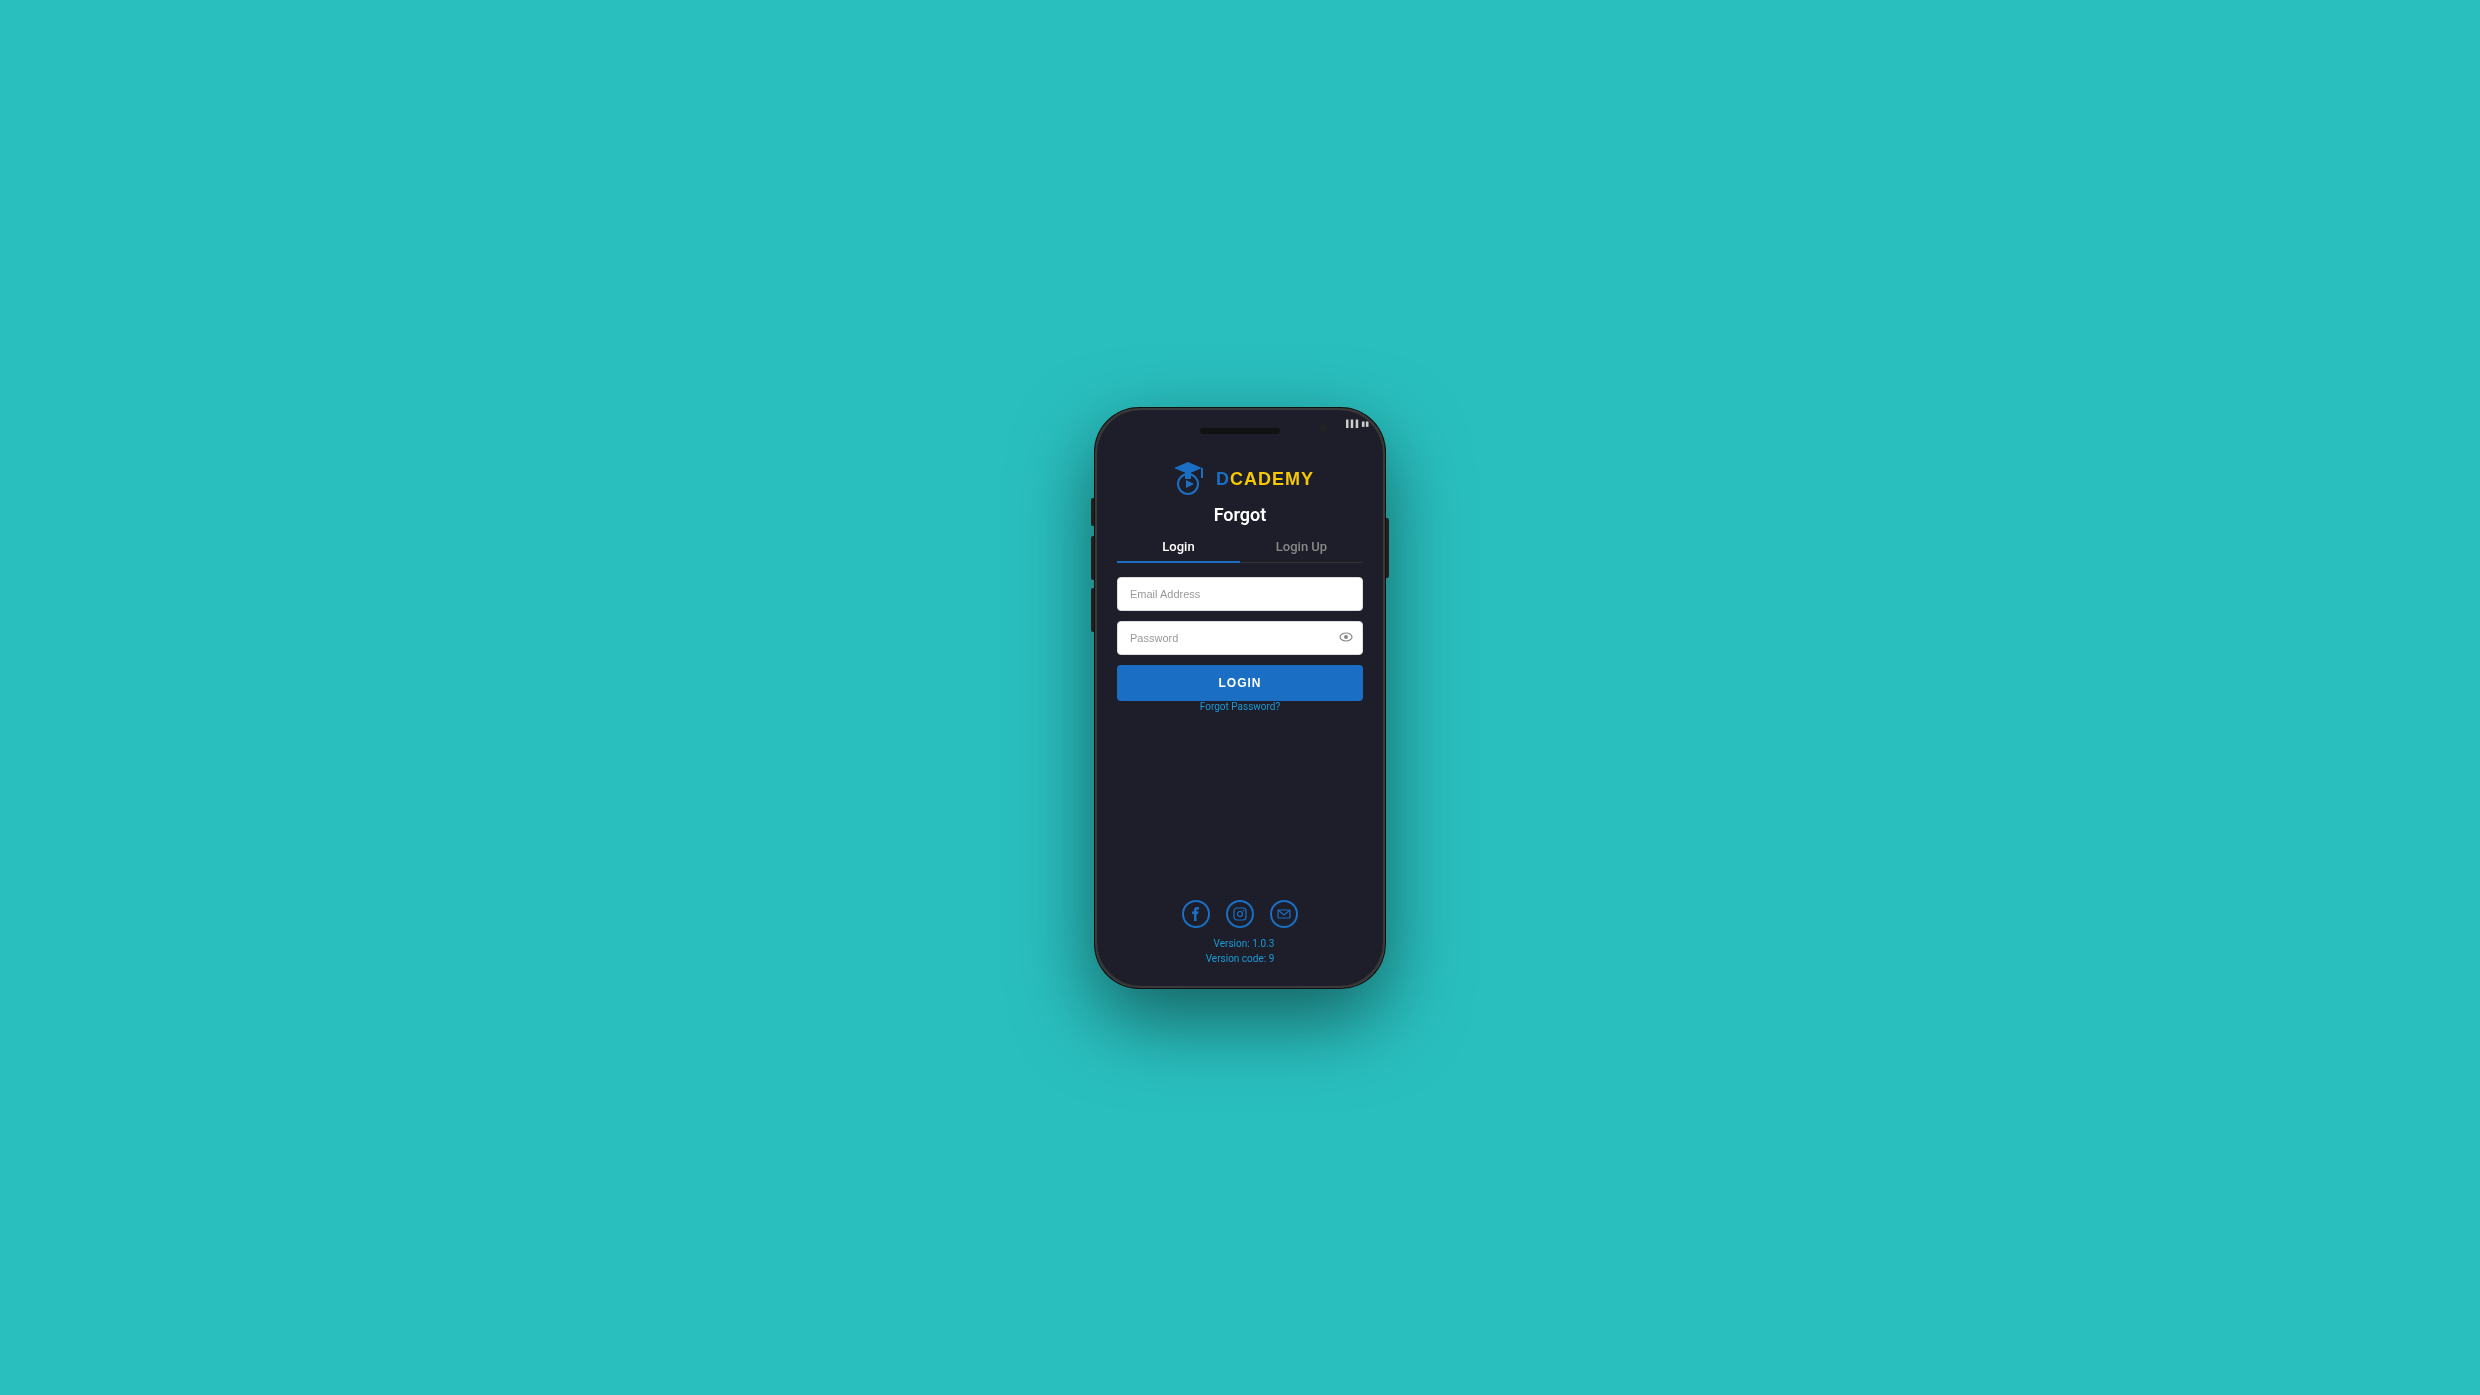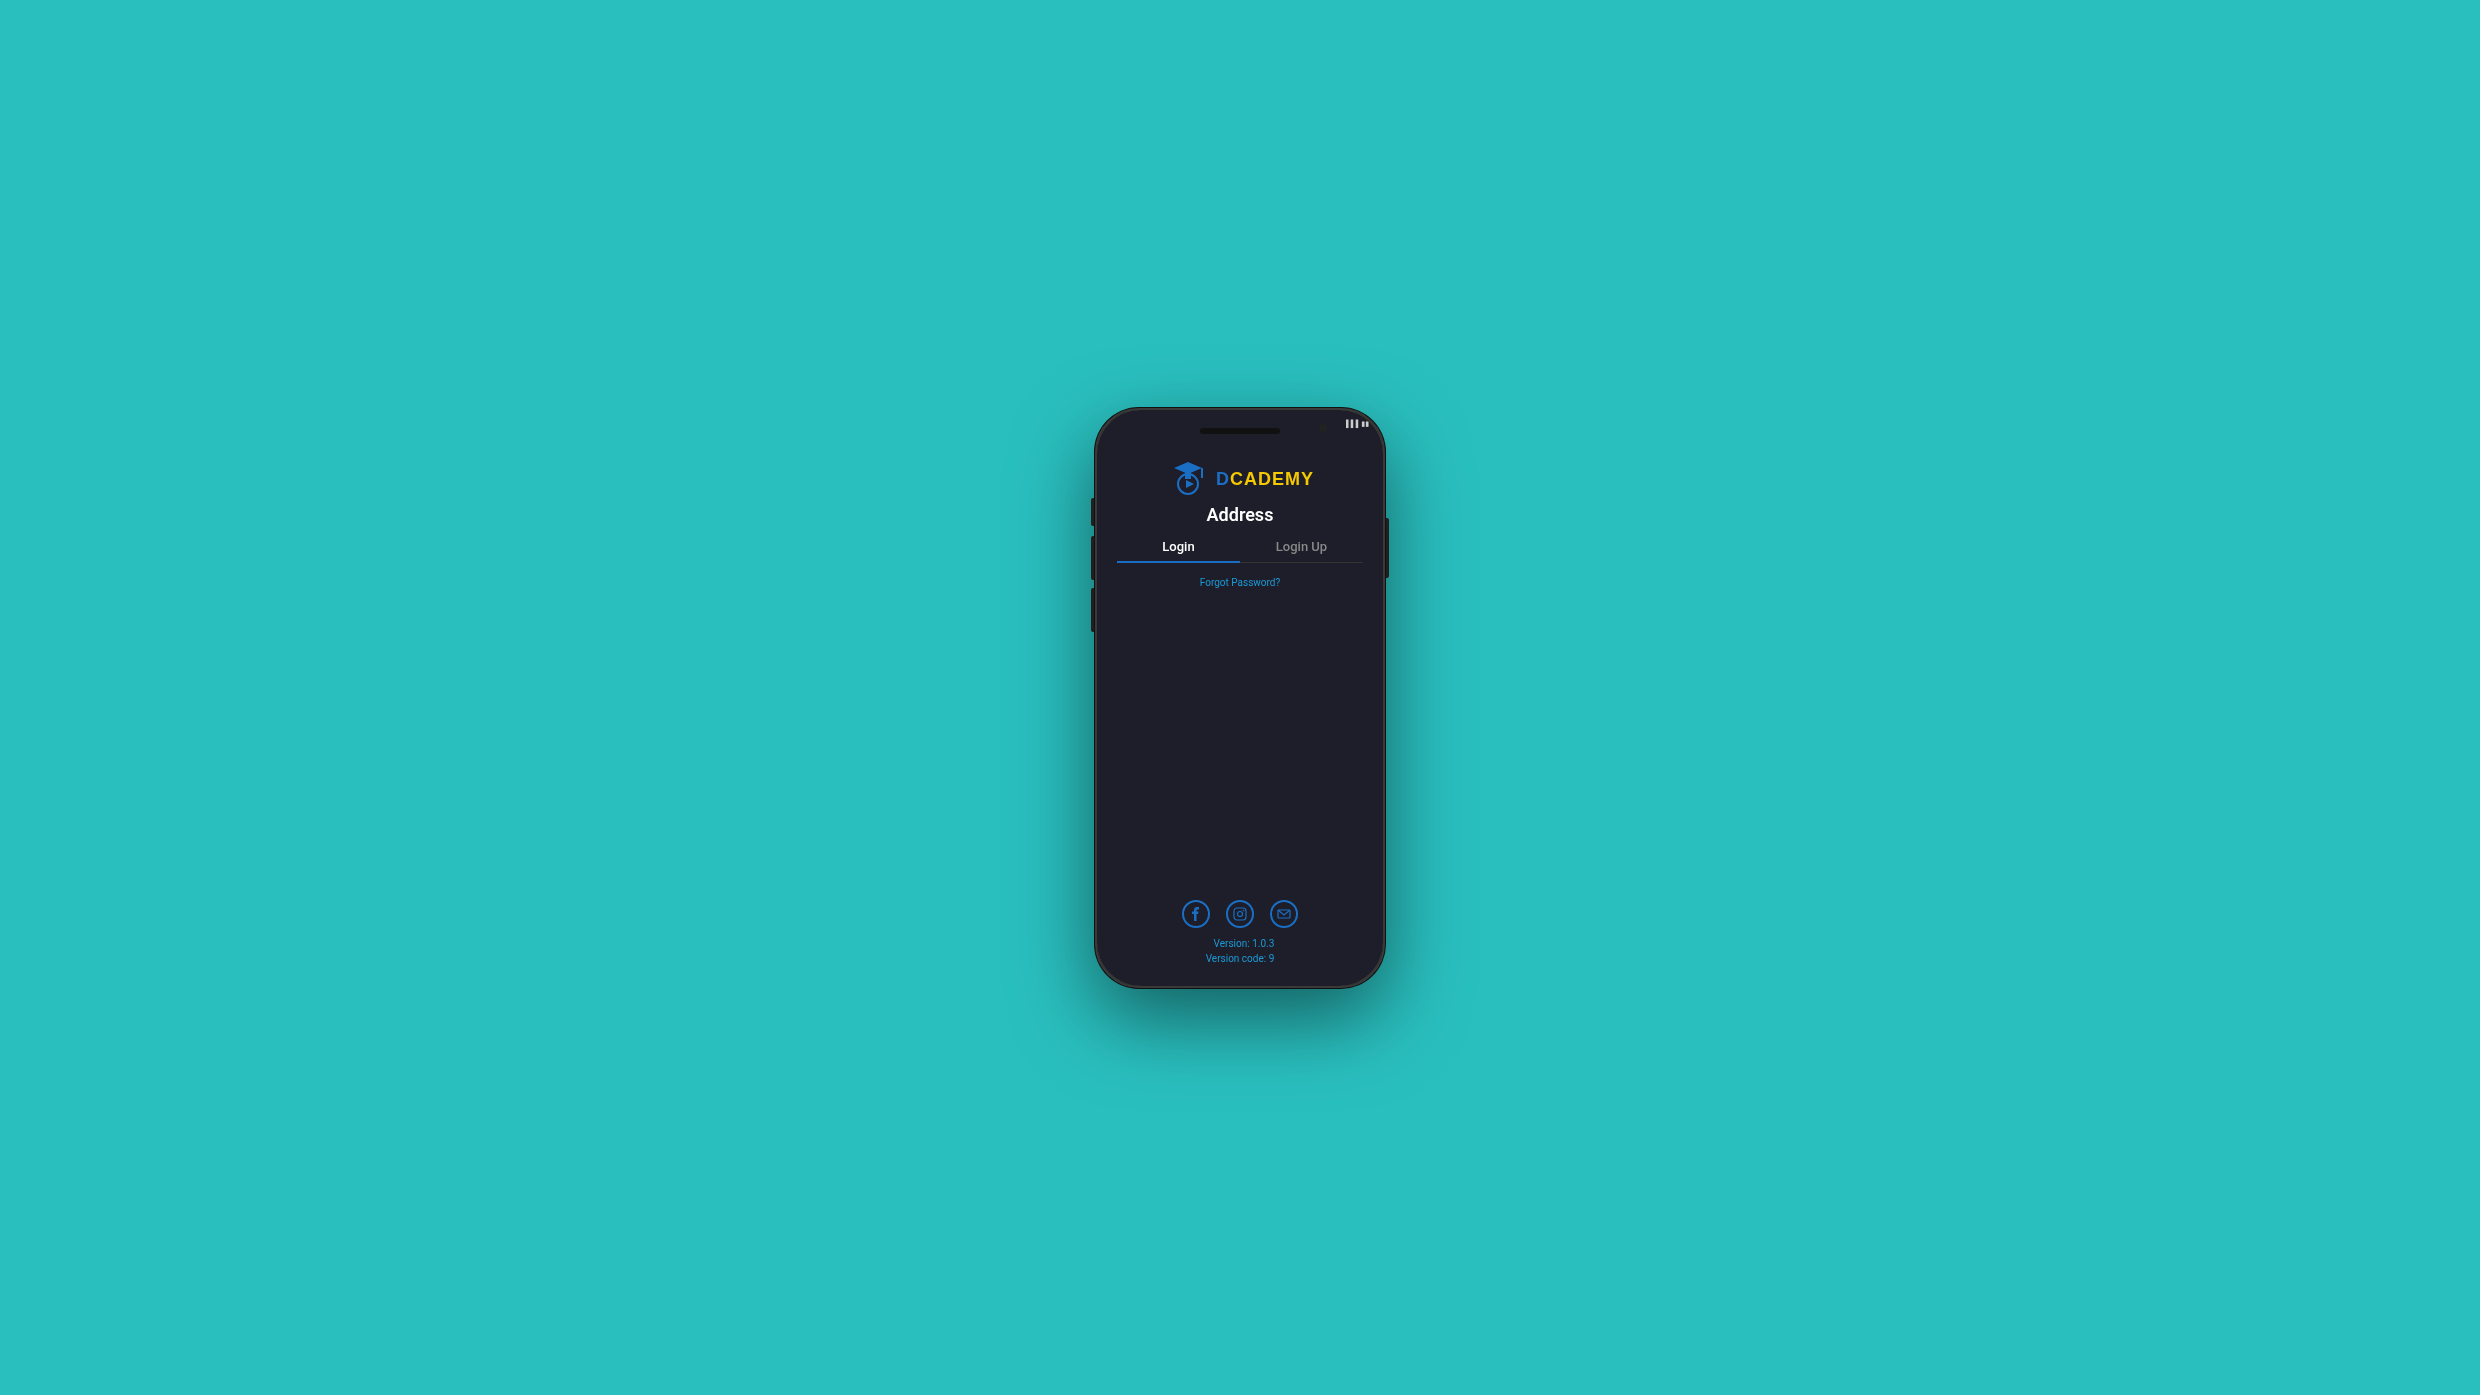--- a/index.html
+++ b/index.html
@@ -340,27 +340,44 @@
               <circle cx="22" cy="28" r="10" fill="none" stroke="#1a6fc4" stroke-width="2"></circle>
 
               <polygon points="20,24 20,32 28,28" fill="#1a6fc4"></polygon>
             </svg>
           </div>
           <div class="logo-text">
             <span class="logo-text-d">D</span><span>CADEMY</span>
           </div>
         </div>
 
-        <div class="welcome-title">Address</div>
+        <div class="welcome-title">Forgot</div>
 
         <div class="tabs">
           <div class="tab active">Login</div>
           <div class="tab">Login Up</div>
         </div>
 
+        <div class="form-container">
+          <div class="input-wrapper">
+            <input class="form-input" type="email" placeholder="Email Address" style="">
+          </div>
+          <div class="input-wrapper">
+            <input class="form-input" type="password" placeholder="Password" style="">
+            <span class="eye-icon">
+              
+              <svg width="14" height="10" viewBox="0 0 14 10">
+                <ellipse cx="7" cy="5" rx="6" ry="4" fill="none" stroke="#888" stroke-width="1.2"></ellipse>
+                <circle cx="7" cy="5" r="2" fill="#888"></circle>
+              </svg>
+            </span>
+          </div>
+
+          <button class="login-btn">LOGIN</button>
+        </div>
 
         <div class="forgot-password">Forgot Password?</div>
 
         <div class="phone-footer">
           <div class="social-icons">
             <div class="social-icon">
               <svg width="10" height="14" viewBox="0 0 10 14">
                 <path d="M6.5 2.5H8V0H6C4.3 0 3 1.3 3 3v1.5H1V7h2v7h2.5V7H7l.5-2.5H5.5V3a.5.5 0 01.5-.5h.5z" fill="#1a6fc4"></path>
               </svg>
             </div>

